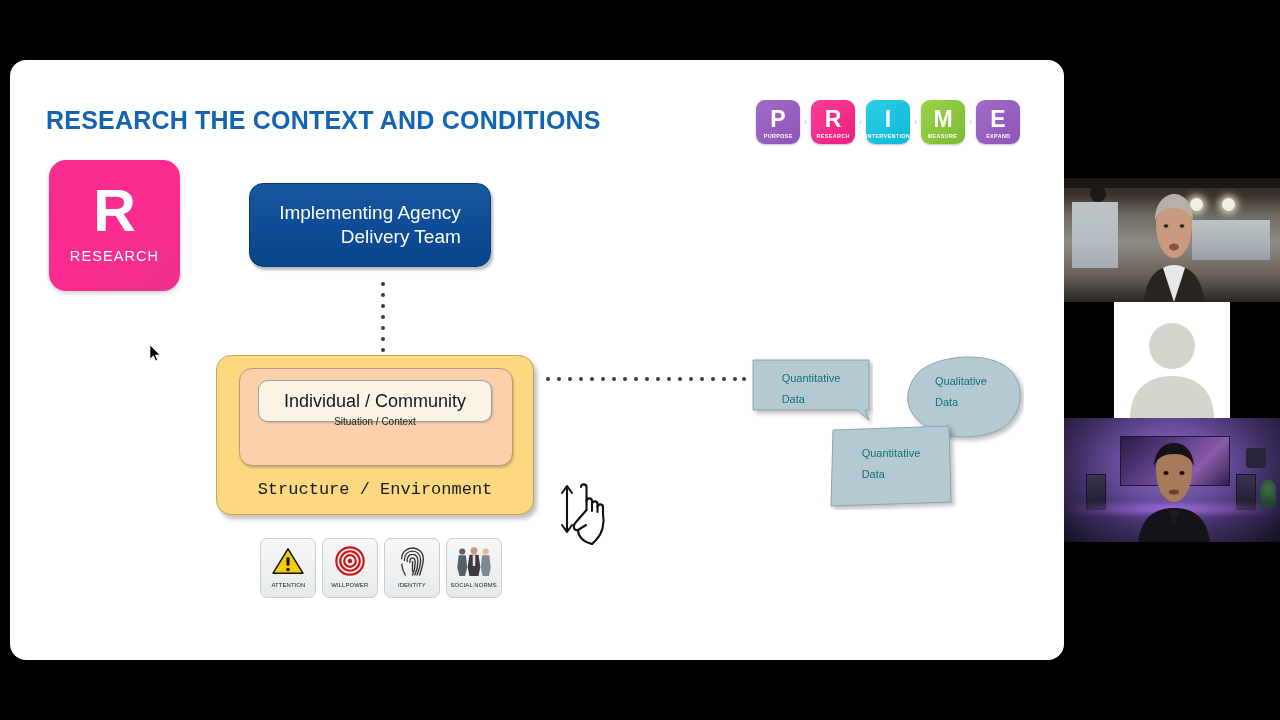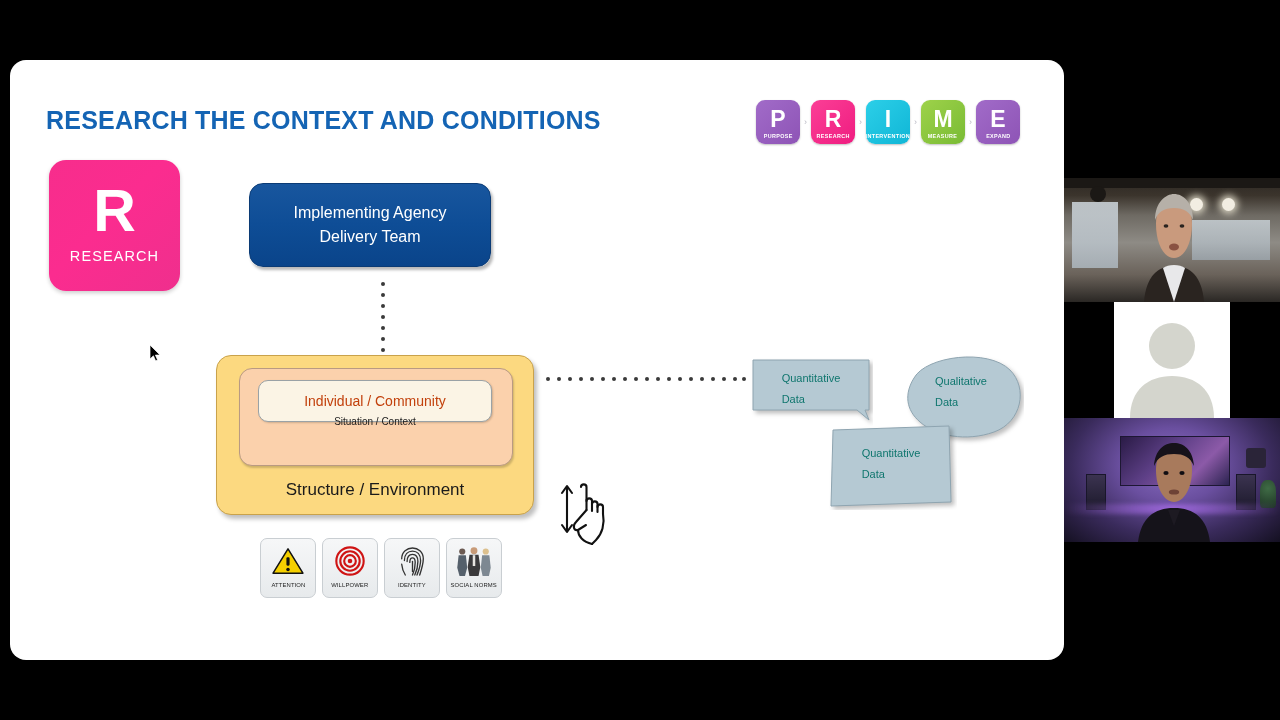--- a/index.html
+++ b/index.html
@@ -135,23 +135,24 @@
     background: linear-gradient(180deg, #18569e 0%, #0e4d96 50%, #0a448a 100%);
     border: 1px solid #0b3b75;
     box-shadow: 2px 3px 3px rgba(0,0,0,.28);
     display: flex;
     align-items: center;
     justify-content: center;
     text-align: center;
   }
   #agency-label {
     color: #ffffff;
-    font-size: 16px;
+    font-size: 19px;
     line-height: 24px;
     white-space: pre-line;
+    text-align: right;
   }
 
   
   #vert-dots {
     position: absolute;
     left: 371px;
     top: 222px;
     width: 5px;
     height: 83px;
   }
@@ -212,40 +213,41 @@
     height: 40px;
     border-radius: 10px;
     background: #fbf4e5;
     border: 1px solid #9aa2a6;
     box-shadow: 1px 1px 2px rgba(0,0,0,.18);
     display: flex;
     align-items: center;
     justify-content: center;
   }
   #env-inner-label {
-    font-size: 14px;
-    color: #c2410c;
+    font-size: 18px;
+    color: #0f172a;
   }
   #env-mid-label {
     position: absolute;
     left: 0;
     right: 0;
     top: 60px;
     text-align: center;
     font-size: 10px;
     color: #1a1a1a;
   }
   #env-outer-label {
     position: absolute;
     left: 0;
     right: 0;
     top: 124px;
     text-align: center;
     font-size: 17px;
     color: #1a1a1a;
+    font-family: Liberation Mono, monospace;
   }
 
   
   #gesture-icon {
     position: absolute;
     left: 540px;
     top: 418px;
     width: 84px;
     height: 72px;
   }

